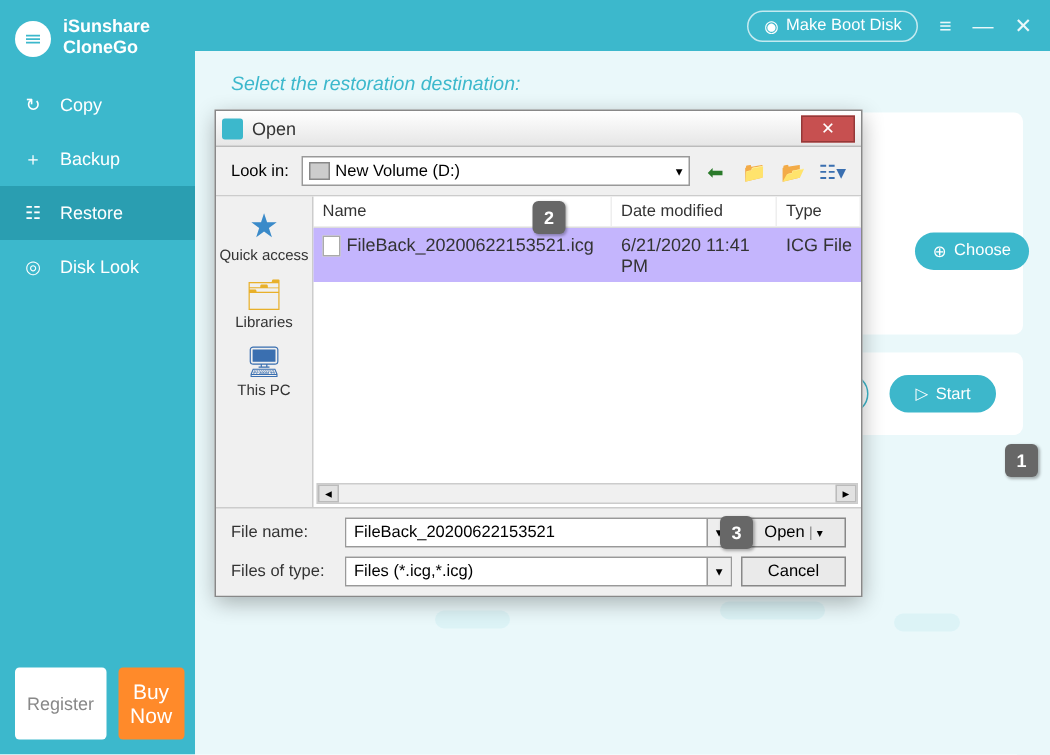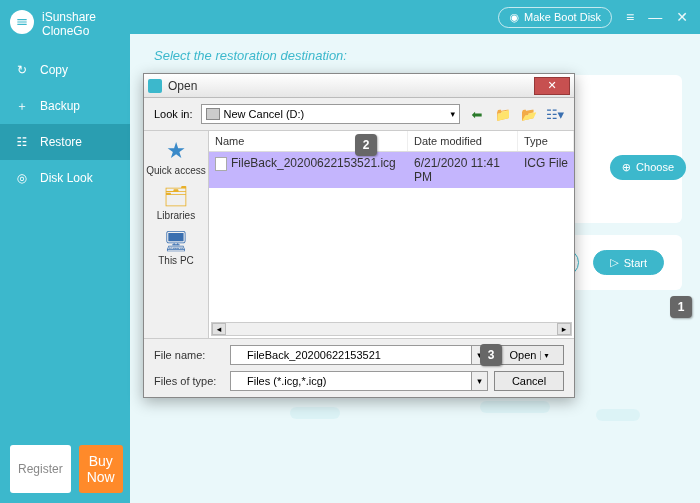--- a/index.html
+++ b/index.html
@@ -1,19 +1,19 @@
 <!DOCTYPE html>
 <html><head>
 <meta charset="utf-8">
 <style>
 *{margin:0;padding:0;box-sizing:border-box;font-family:"Segoe UI",Arial,sans-serif}
 body{width:700px;height:503px;overflow:hidden;position:relative;background:#fff}
 .app{display:flex;width:700px;height:503px;position:relative}
 .sidebar{width:130px;background:#3cb8cc;color:#fff;display:flex;flex-direction:column;position:relative}
-.logo{display:flex;align-items:flex-start;gap:8px;padding:10px 10px 14px;font-size:12px;font-weight:400}
+.logo{display:flex;align-items:flex-end;gap:8px;padding:10px 10px 14px;font-size:12px;font-weight:700}
 .logo-ic{width:24px;height:24px;background:#fff;border-radius:50%;display:flex;align-items:center;justify-content:center}
 .logo-ic svg{width:14px;height:14px;fill:#3cb8cc}
 .nav{display:flex;flex-direction:column}
 .nav-item{display:flex;align-items:center;gap:10px;padding:10px 14px;font-size:12px;cursor:pointer}
 .nav-item.active{background:#2a9eb1}
 .nav-item .nic{width:16px;height:16px;display:flex;align-items:center;justify-content:center}
 .bottom-btns{position:absolute;bottom:10px;left:10px;right:10px;display:flex;flex-direction:row;gap:8px}
 .btn-reg{background:#fff;color:#888;border:none;padding:8px;border-radius:3px;font-size:12px;cursor:pointer}
 .btn-buy{background:#ff8a2a;color:#fff;border:none;padding:8px;border-radius:3px;font-size:14px;cursor:pointer}
 .main{flex:1;background:#eaf8fa;display:flex;flex-direction:column;position:relative}
@@ -53,21 +53,21 @@
 .fcol-t{width:56px}
 .frow{display:flex;font-size:12px;color:#333;background:#c4b5fd}
 .frow div{padding:4px 6px}
 .frow .fic{display:inline-block;width:12px;height:14px;border:1px solid #aaa;background:#fff;margin-right:4px;vertical-align:middle}
 .hscroll{position:absolute;left:2px;right:2px;bottom:2px;height:14px;background:#f0f0f0;border:1px solid #ccc;display:flex;align-items:center}
 .hscroll .ar{width:14px;height:12px;background:#e2e2e2;border:1px solid #bbb;display:flex;align-items:center;justify-content:center;font-size:9px;cursor:pointer}
 .hscroll .tr{flex:1}
 .dlg-foot{padding:6px 10px;display:grid;grid-template-columns:70px 1fr 70px;gap:6px 6px;align-items:center;background:#f0f0f0;border-top:1px solid #ccc}
 .dlg-foot label{font-size:11px;color:#333;text-align:left}
 .combo{display:flex;border:1px solid #999;background:#fff;height:20px}
-.combo input{flex:1;border:none;padding:0 16px;font-size:11px;outline:none}
+.combo input{flex:1;border:none;padding:0 5px;font-size:11px;outline:none}
 .combo .cd{width:16px;border-left:1px solid #999;background:#eee;display:flex;align-items:center;justify-content:center;font-size:9px;cursor:pointer}
 .wbtn{height:20px;border:1px solid #888;background:#eaeaea;font-size:11px;cursor:pointer;display:flex;align-items:center;justify-content:center;gap:2px}
 .wbtn .dd{font-size:8px;border-left:1px solid #999;padding-left:3px;margin-left:2px}
 .badge{position:absolute;background:#676767;color:#fff;width:22px;height:22px;border-radius:4px;display:flex;align-items:center;justify-content:center;font-size:12px;font-weight:bold;box-shadow:1px 1px 2px rgba(0,0,0,.3)}
 </style>
 </head>
 <body>
 
 <div class="app">
   <div class="sidebar">
@@ -166,21 +166,21 @@
   <div class="dialog">
     <div class="dlg-title">
       <div class="tic"></div>
       <div class="tx">Open</div>
       <div class="dlg-close">✕</div>
     </div>
     <div class="dlg-look">
       <label>Look in:</label>
       <div class="look-sel">
         <div class="dri"></div>
-        <span style="flex:1">New Cancel (D:)</span>
+        <span style="flex:1">New Volume (D:)</span>
         <span style="font-size:9px">▾</span>
       </div>
       <div class="tb-ic" style="color:#2a7a2a">⬅</div>
       <div class="tb-ic" style="color:#d9a52a">📁</div>
       <div class="tb-ic" style="color:#d9a52a">📂</div>
       <div class="tb-ic" style="color:#3a6fb0">☷▾</div>
     </div>
     <div class="dlg-body">
       <div class="places">
         <div class="place">

